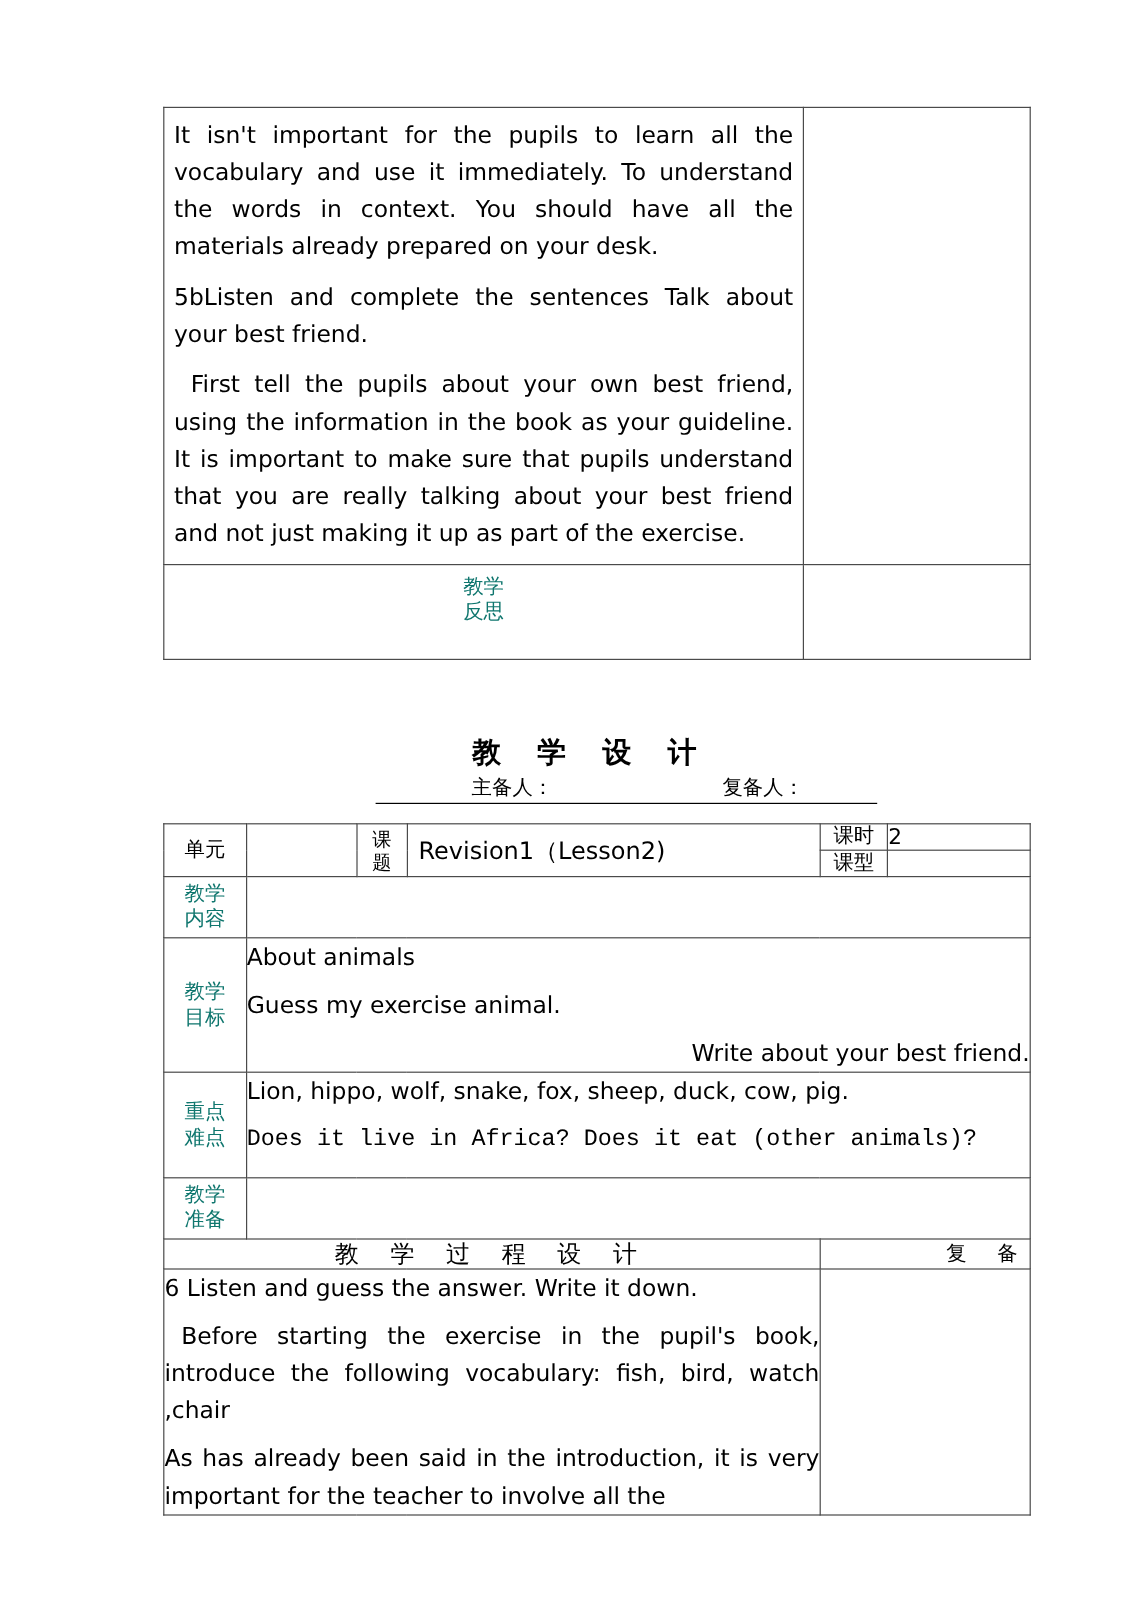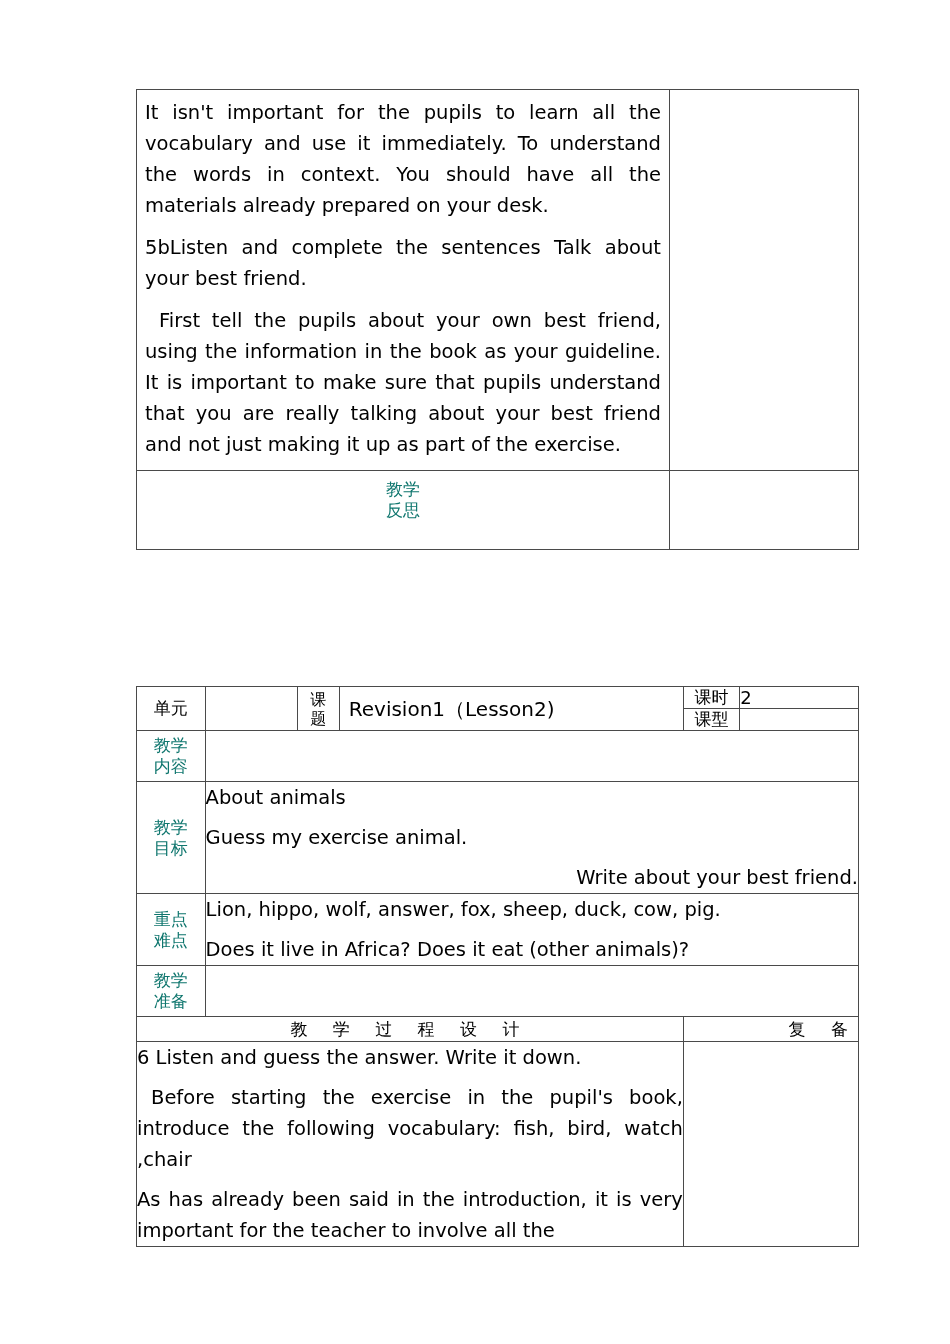--- a/index.html
+++ b/index.html
@@ -184,25 +184,25 @@
   }
   .goal-cell p {
     margin: 0 0 9px 0;
   }
   .goal-cell p:last-child { margin-bottom: 0; text-align: right; }
 
   .key-cell {
     padding: 5px 0 7px 9px;
   }
   .key-cell p { margin: 0 0 9px 0; }
-  .key-cell p:last-child { margin-bottom: 0; }
+  .key-cell p:last-child { margin-bottom: 16px; font-family: Liberation Mono, monospace; }
 
   .process-head {
     font-family: "DejaVu Sans", "Liberation Sans", sans-serif;
-    font-size: 17px;
+    font-size: 20px;
     line-height: 24px;
     letter-spacing: 10px;
     text-align: center;
     padding: 3px 0 3px 10px;
   }
   .fubei-head {
     font-family: "DejaVu Sans", "Liberation Sans", sans-serif;
     font-size: 17px;
     line-height: 24px;
     letter-spacing: 10px;
@@ -241,20 +241,28 @@
           <div>教学</div>
           <div>反思</div>
         </td>
         <td class="reflect-body" colspan="1">
           <div class="en"></div>
         </td>
       </tr>
     </tbody>
   </table>
 
+  <div id="title-block">
+    <div class="main-title">教 学 设 计</div>
+    <div class="byline-row">
+      <div class="byline-rule"></div>
+      <div class="byline-txt" id="byline-main">主备人：</div>
+      <div class="byline-txt" id="byline-sub">复备人：</div>
+    </div>
+  </div>
 
   <table class="doc" id="bottom-table">
     <tbody>
 
       <tr>
         <td class="c-unit unit-label" rowspan="2">
           <span>单元</span>
         </td>
         <td class="c-unitval" rowspan="2">
           <div class="keti-value"></div>
@@ -306,21 +314,21 @@
         </td>
       </tr>
 
       <tr>
         <td class="cnlabel cnlabel-mid" style="padding:4px 2px;">
           <div>重点</div>
           <div>难点</div>
         </td>
         <td colspan="5" class="key-cell">
           <div class="en">
-            <p>Lion, hippo, wolf, answer, fox, sheep, duck, cow, pig.</p>
+            <p>Lion, hippo, wolf, snake, fox, sheep, duck, cow, pig.</p>
             <p>Does it live in Africa? Does it eat (other animals)?</p>
           </div>
         </td>
       </tr>
 
       <tr>
         <td class="cnlabel" style="padding:4px 2px;">
           <div>教学</div>
           <div>准备</div>
         </td>

